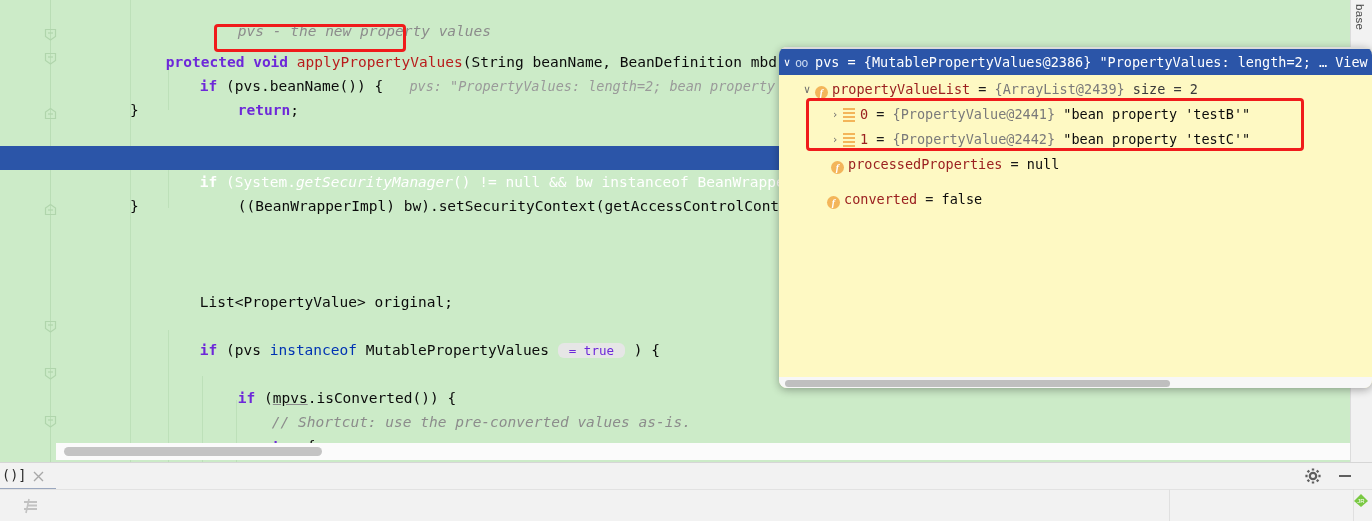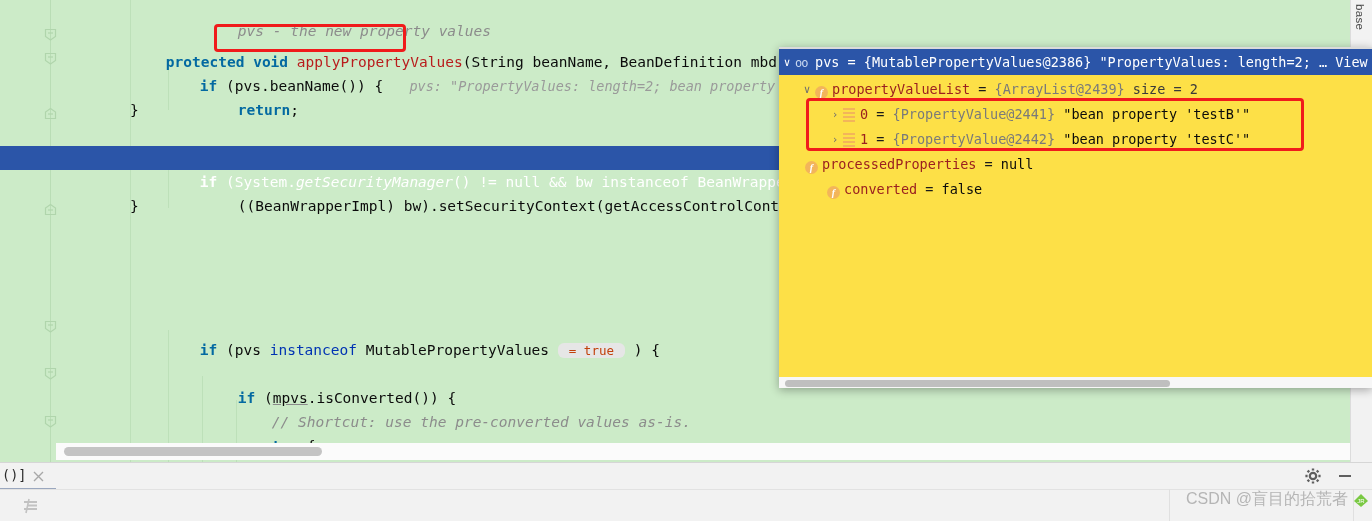--- a/index.html
+++ b/index.html
@@ -49,47 +49,48 @@
     white-space:pre;font-size:14.5px;color:#0b0b0b;
     letter-spacing:0px;
   }
   .line.hl{
     background:#2b55a8;color:#ffffff;left:-96px;padding-left:96px;
     width:1446px;
   }
   .line.hl .kw{color:#ffffff;}
   .line.hl .fn{color:#ffffff;font-style:italic;}
 
-  .kw{color:#0369a1;font-weight:bold;}
+  .kw{color:#6d28d9;font-weight:bold;}
   .kw2{color:#0033b3;}
   .fn{color:#00627a;}
   .fn-decl{color:#b91c1c;}
   .cmt{color:#8c8c8c;font-style:italic;}
   .hint{color:#9a9a9a;font-style:italic;font-size:13.5px;}
   .underline{text-decoration:underline;text-decoration-color:#8a8a8a;}
   .inlay{
-    background:#e6e6e6;color:#c2410c;font-style:normal;
+    background:#e6e6e6;color:#6d28d9;font-style:normal;
     font-size:12.5px;padding:0 11px;border-radius:6px;
   }
 
   
   .redbox{
     position:absolute;border:3px solid #f01b1b;border-radius:4px;
     pointer-events:none;box-sizing:border-box;
   }
 
   
   #method-box{left:214px;top:24px;width:192px;height:28px;}
 
   
   .debugger{
     position:absolute;left:779px;top:47px;width:593px;height:341px;
-    background:#fde047;
+    background:#fef9c3;
     box-shadow:0 2px 9px rgba(0,0,0,.32);
     overflow:hidden;
+    border-radius:8px;
   }
   .dbg-top-edge{
     position:absolute;left:0;top:0;width:593px;height:2px;background:#dadada;
   }
   .dbg-header{
     position:absolute;left:0;top:2px;width:593px;height:26px;
     background:#2b55a8;color:#fff;
     font-size:13.5px;line-height:26px;white-space:nowrap;overflow:hidden;
   }
   .dbg-row{
@@ -271,20 +272,23 @@
         <span style="display:inline-block;width:34px"></span><span class="kw">if</span><span> (System.</span><span class="fn" style="">getSecurityManager</span><span>() != null &amp;&amp; bw instanceof BeanWrapperImpl</span>
       </div>
 
       <div class="line" style="top:170px;left:72px">
         <span>((BeanWrapperImpl) bw).setSecurityContext(getAccessControlContext())</span>
       </div>
 
       <div class="line" style="top:194px;left:34px"><span>}</span></div>
 
 
+      <div class="line" style="top:266px;left:34px">
+        <span>List&lt;PropertyValue&gt; original;</span>
+      </div>
 
       <div class="line" style="top:314px;left:34px">
         <span class="kw">if</span><span> (pvs </span><span class="kw2">instanceof</span><span> MutablePropertyValues </span><span class="inlay">= true</span><span> ) {</span>
       </div>
 
 
       <div class="line" style="top:362px;left:72px">
         <span class="kw">if</span><span> (</span><span class="underline">mpvs</span><span>.isConverted()) {</span>
       </div>
 
@@ -323,25 +327,25 @@
     </div>
 
     <div class="dbg-row" style="top:55px;padding-left:48px">
       <span class="tw">›</span><span class="licon"><i></i><i></i><i></i><i></i></span><span class="nm-red">0</span><span> </span><span>=</span><span> </span><span class="ty">{PropertyValue@2441}</span><span> </span><span class="sval">"bean property 'testB'"</span>
     </div>
 
     <div class="dbg-row" style="top:80px;padding-left:48px">
       <span class="tw">›</span><span class="licon"><i></i><i></i><i></i><i></i></span><span class="nm-red">1</span><span> </span><span>=</span><span> </span><span class="ty">{PropertyValue@2442}</span><span> </span><span class="sval">"bean property 'testC'"</span>
     </div>
 
-    <div class="dbg-row" style="top:105px;padding-left:26px">
+    <div class="dbg-row" style="top:105px;padding-left:52px">
       <span class="ficon">f</span><span class="nm-red">processedProperties</span><span> </span><span>=</span><span> </span><span class="sval">null</span>
     </div>
 
-    <div class="dbg-row" style="top:130px;padding-left:48px">
+    <div class="dbg-row" style="top:140px;padding-left:48px">
       <span class="ficon">f</span><span class="nm-red">converted</span><span> </span><span>=</span><span> </span><span class="sval">false</span>
     </div>
 
     <div class="dbg-hscroll-track"></div>
     <div class="dbg-hscroll-thumb"></div>
 
   </div>
 
   <div class="redbox" style="left:806px;top:98px;width:498px;height:53px;"></div>
 
@@ -378,21 +382,20 @@
             <path d="M2 4h13M2 11h13M5 7.5h10"></path>
           </g>
           <path d="M7 1l-3 14" stroke="#c2c2c2" stroke-width="1.6"></path>
         </svg>
     </span>
   </div>
 
   <div class="divider-v" style="left:1169px;"></div>
   <div class="divider-v" style="left:1353px;"></div>
 
-  <div class="watermark">CSDN @盲目的拾荒者</div>
   <div class="wm-badge">
     <svg width="18" height="18" viewBox="0 0 18 18">
         <path d="M2 10l7-7 7 7-7 6z" fill="#7ac943"></path>
         <text x="9" y="12" font-size="6" fill="#fff" text-anchor="middle" font-family="sans-serif">JR</text>
       </svg>
   </div>
 
 </div>
 
 </body></html>

